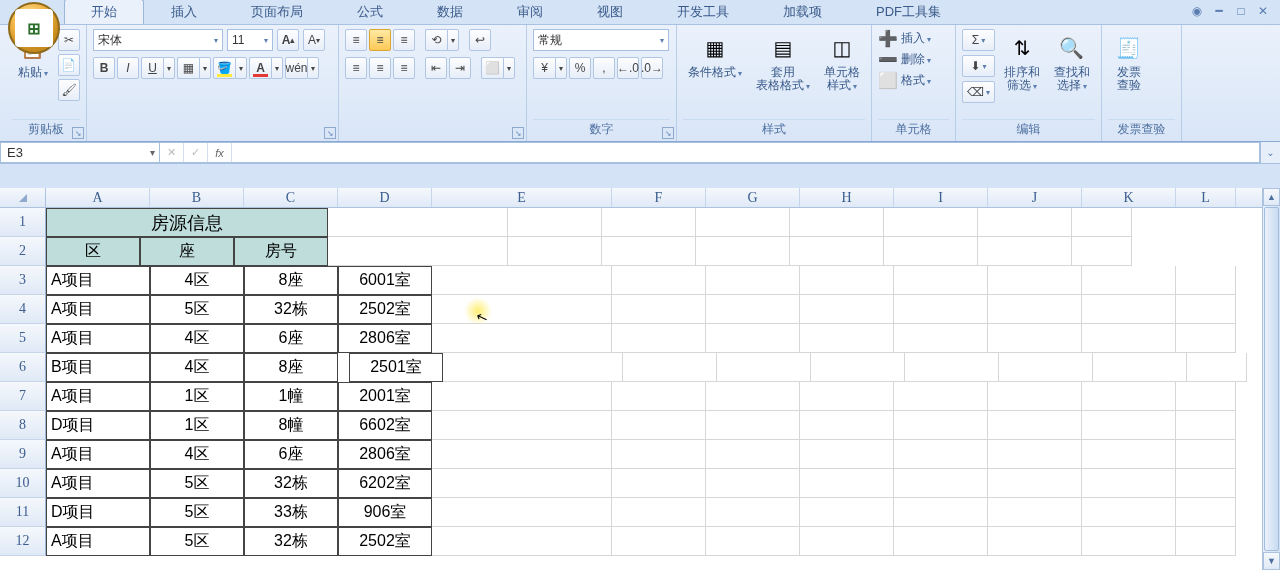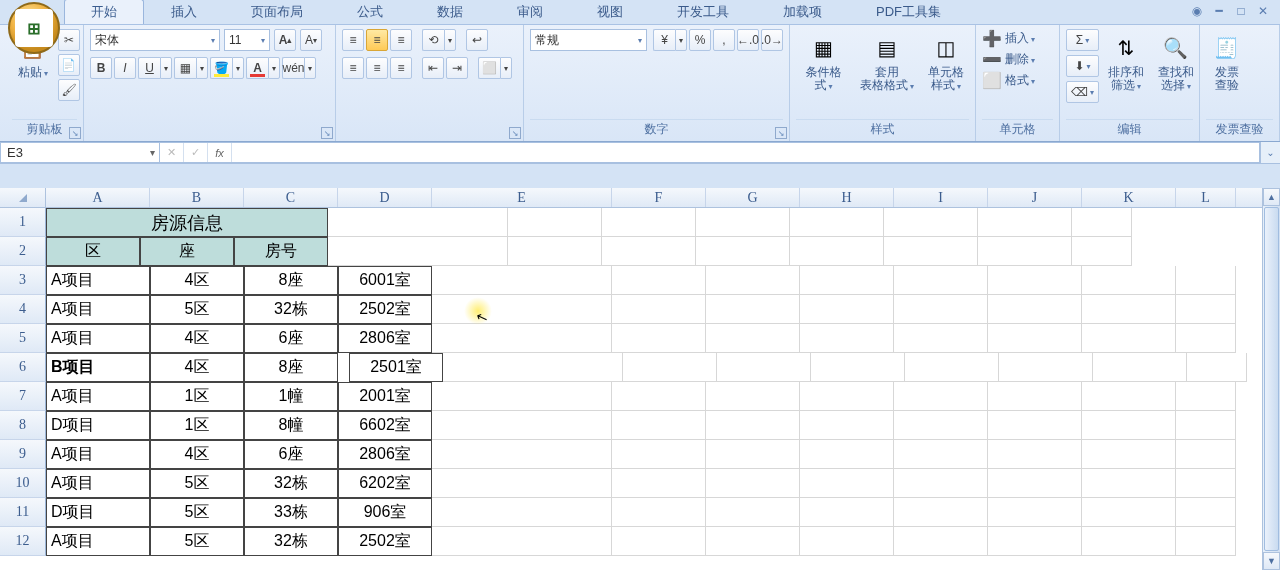--- a/index.html
+++ b/index.html
@@ -183,21 +183,21 @@
         <div class="dd-split">
             <div class="sm-btn">⬜</div>
             <div class="sm-btn">▾</div>
           </div>
       </div>
     </div>
     <div class="group-corner">↘</div>
   </div>
 
   <div class="group" style="min-width:150px">
-    <div class="group-body" style="flex-direction:row; gap:6px;">
+    <div class="group-body" style="flex-direction:column; gap:6px;">
       <div class="font-select" style="width:136px">
           <span>常规</span>
           <span class="arrow">▾</span>
         </div>
       <div class="sm-row">
         <div class="dd-split">
             <div class="sm-btn">¥</div>
             <div class="sm-btn">▾</div>
           </div>
         <div class="sm-btn">%</div>
@@ -380,21 +380,21 @@
         <div class="cell" style="width: 94px;"></div>
         <div class="cell" style="width: 94px;"></div>
         <div class="cell" style="width: 94px;"></div>
         <div class="cell" style="width: 94px;"></div>
         <div class="cell" style="width: 94px;"></div>
         <div class="cell" style="width: 94px;"></div>
         <div class="cell" style="width: 60px;"></div>
       </div>
       <div class="row">
         <div class="row-h">6</div>
-        <div class="td-cell td-left" style="width: 104px; font-weight: bold;">B项目</div>
+        <div class="td-cell td-left" style="width: 104px;">B项目</div>
         <div class="td-cell" style="width: 94px;">4区</div>
         <div class="td-cell" style="width: 94px;">8座</div>
         <div class="td-cell" style="width: 94px; margin-left: 11px;">2501室</div>
         <div class="cell" style="width: 180px;"></div>
         <div class="cell" style="width: 94px;"></div>
         <div class="cell" style="width: 94px;"></div>
         <div class="cell" style="width: 94px;"></div>
         <div class="cell" style="width: 94px;"></div>
         <div class="cell" style="width: 94px;"></div>
         <div class="cell" style="width: 94px;"></div>

